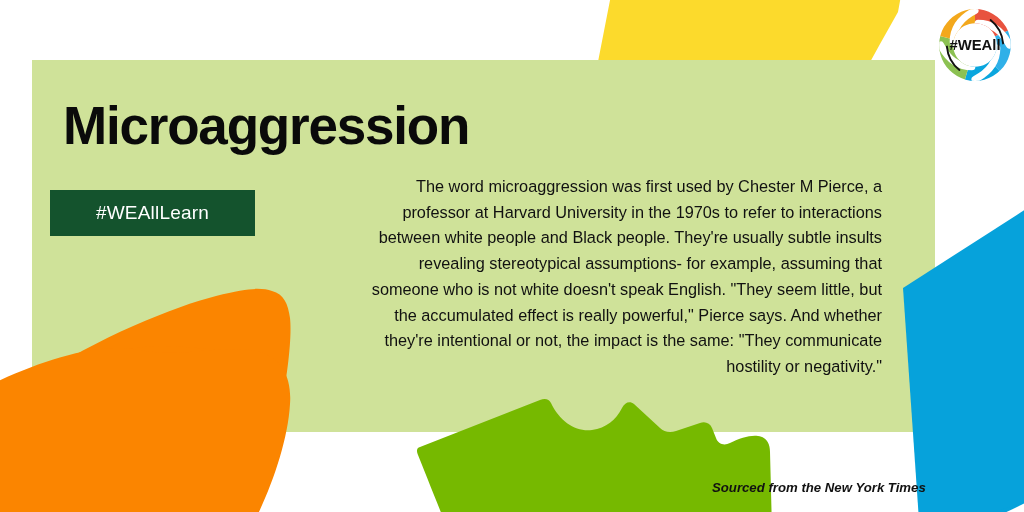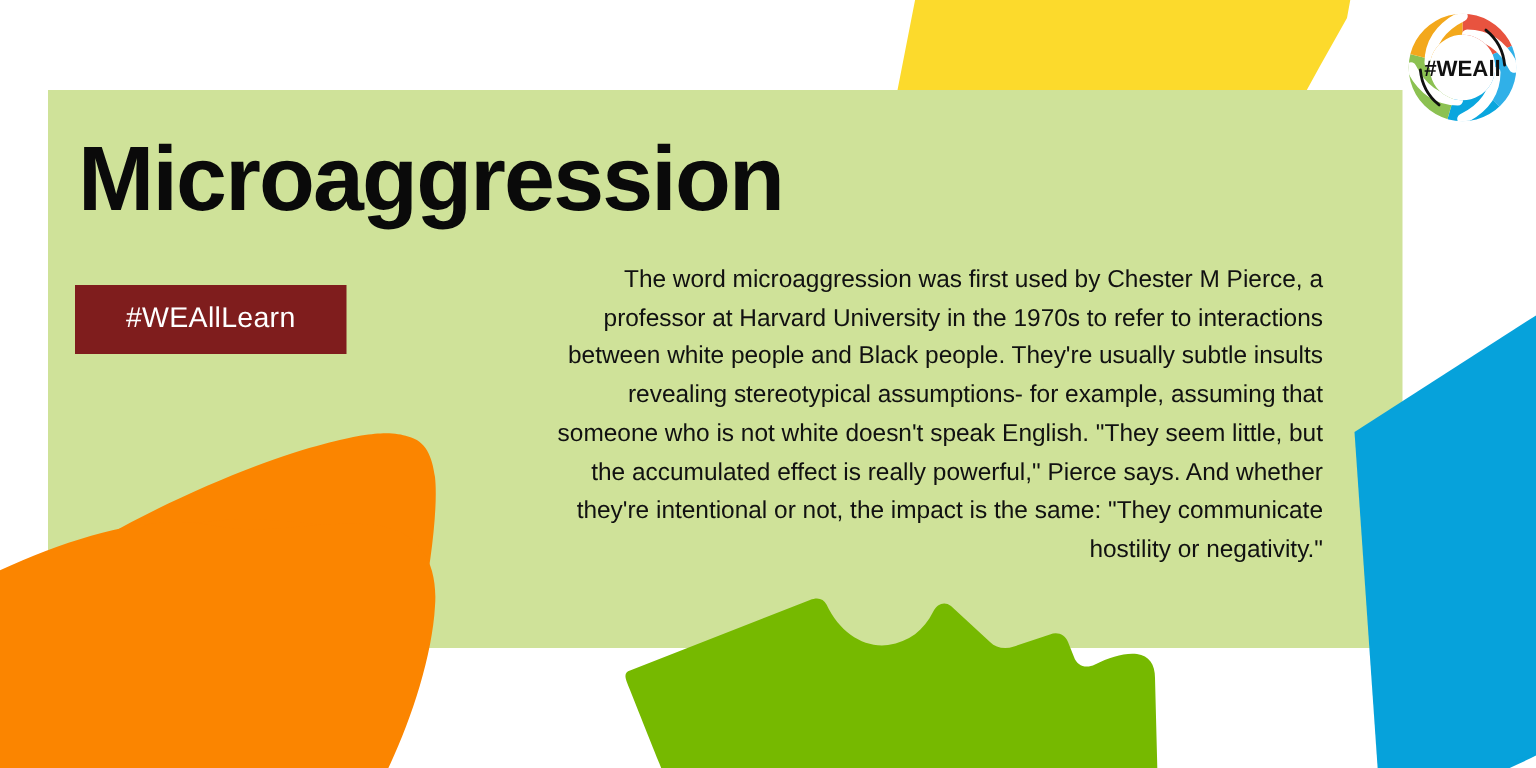--- a/index.html
+++ b/index.html
@@ -32,38 +32,38 @@
     width: 903px;
     height: 372px;
     background: #cfe299;
   }
 
   
   #page-title {
     position: absolute;
     left: 52px;
     top: 87px;
-    margin: 0;
+    margin: 11px;
     font-family: "Liberation Sans", sans-serif;
-    font-size: 61px;
+    font-size: 53px;
     font-weight: bold;
     letter-spacing: -1.2px;
     color: #0a0a0a;
     line-height: 1.05;
     white-space: nowrap;
   }
 
   
   #hashtag-badge {
     position: absolute;
     left: 50px;
     top: 190px;
-    width: 181px;
+    width: 205px;
     height: 46px;
-    background: #7f1d1d;
+    background: #14532d;
     display: flex;
     align-items: center;
     justify-content: center;
     border: none;
     padding: 0;
     cursor: pointer;
   }
   #hashtag-badge-label {
     color: #ffffff;
     font-family: "Liberation Sans", sans-serif;
@@ -134,20 +134,21 @@
     <path d="M -20 530 L -20 438 C -20 420 4 400 34 380 C 96 338 176 306 216 296 C 250 287 262 288 272 291 C 284 294 288 304 290 318 C 292 336 288 374 280 412 C 272 452 258 496 248 522 L 246 530 Z" fill="#fb8500" transform="translate(0,0)"></path>
     <path d="M -30 522 C -30 460 10 412 70 372 C 130 332 200 350 236 352 C 270 354 282 370 285 394 C 288 424 276 470 262 500 C 252 520 244 528 238 530 L -30 530 Z" fill="#fb8500"></path>
     <path d="M -40 400 C 20 368 90 340 140 350 C 180 358 210 346 250 350 C 282 354 292 378 290 404 C 288 440 272 486 256 518 L -40 518 Z" fill="#fb8500"></path>
 
     <path d="M 420 447 L 540 400 C 545 398 549 399 551 403 C 560 422 576 432 592 430 C 606 428 616 420 622 408 C 625 402 630 401 634 404 L 660 428 C 664 432 670 433 676 431 L 700 423 C 705 421 710 423 712 428 L 716 438 C 718 444 724 446 730 443 C 740 438 750 435 758 436 C 766 437 770 443 770 452 L 772 530 L 448 530 C 436 500 424 470 418 455 C 416 450 417 448 420 447 Z" fill="#76b900"></path>
 
     <path d="M 911 288 C 960 252 1010 222 1040 210 L 1060 206 L 1064 480 L 1040 495 C 1010 512 980 524 960 528 L 946 530 L 922 452 C 916 432 912 405 910 360 C 909 330 909 305 911 288 Z" fill="#06a2db"></path>
     <path d="M 903 288 L 1040 200 L 1064 490 L 920 535 Z" fill="#06a2db"></path>
   </svg>
 
+  <p id="source-credit">Sourced from the New York Times</p>
 
   <div id="brand-logo">
     <svg viewBox="0 0 100 100" width="78" height="78" aria-hidden="true">
       <defs>
         <clipPath id="ringClip">
           <path d="M 50 4 A 46 46 0 1 1 49.99 4 Z M 50 22 A 28 28 0 1 0 50.01 22 Z" clip-rule="evenodd"></path>
         </clipPath>
       </defs>
 
       <g clip-path="url(#ringClip)">

